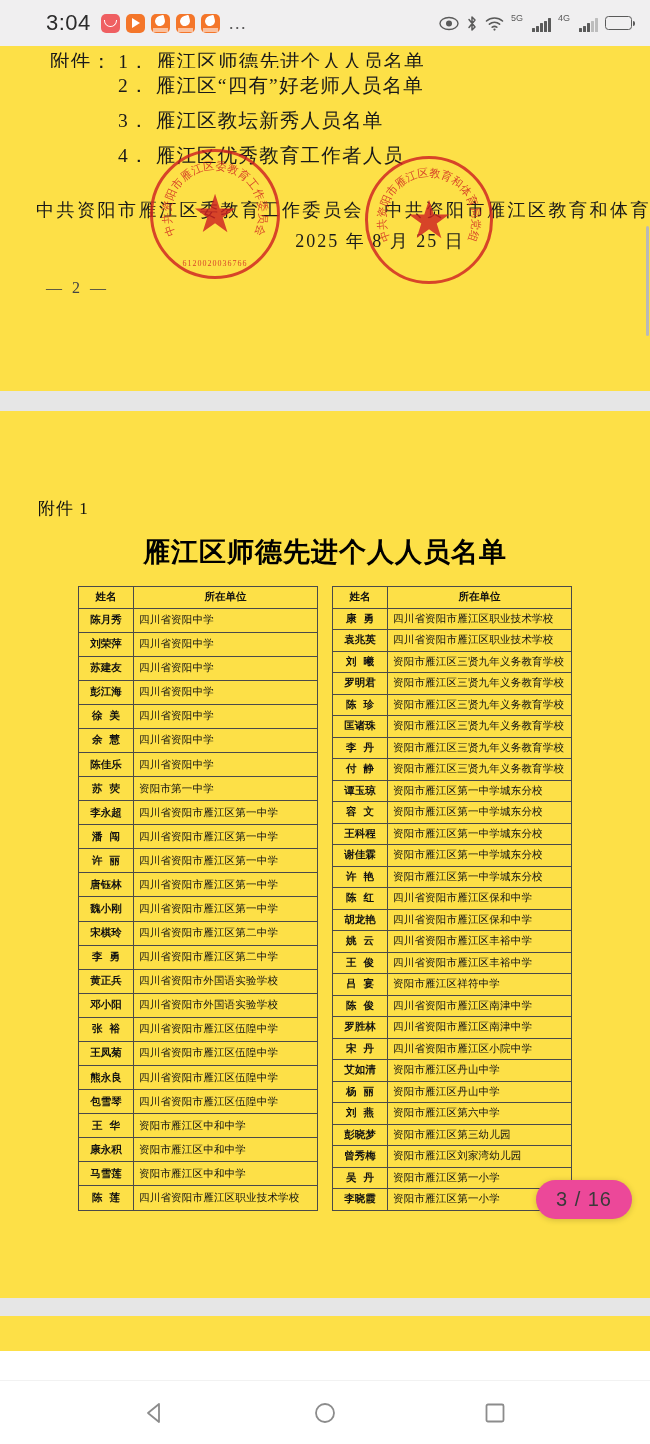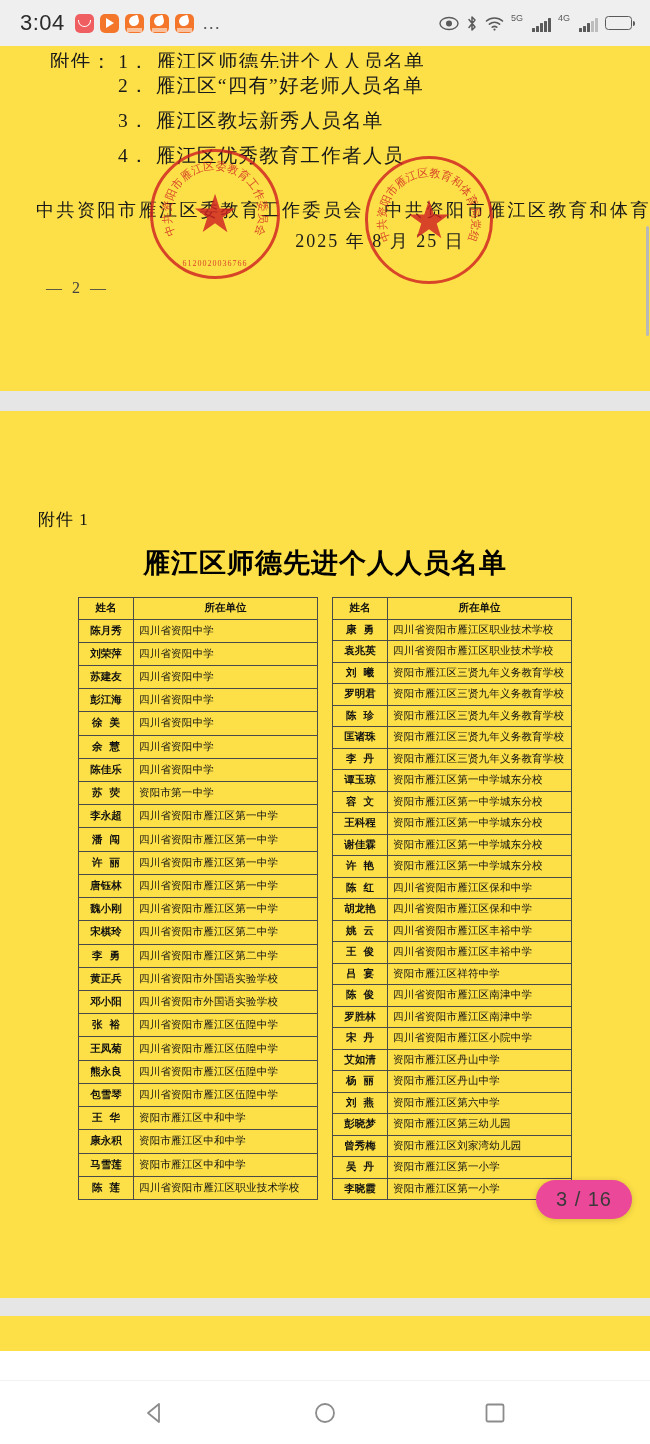--- a/index.html
+++ b/index.html
@@ -15,21 +15,21 @@
     position: relative;
   }
 
   
   .statusbar {
     height: 46px;
     background: #f0eff0;
     display: flex;
     align-items: center;
     justify-content: space-between;
-    padding: 0 18px 0 20px;
+    padding: 0 18px 0 46px;
     box-sizing: border-box;
     position: relative;
     z-index: 5;
   }
   .sb-left { display: flex; align-items: center; gap: 6px; }
   .sb-clock {
     font-family: "Liberation Sans", sans-serif;
     font-size: 22px;
     color: #2b2b2b;
     letter-spacing: 0.5px;
@@ -131,21 +131,21 @@
   .page {
     background: #fde047;
     position: relative;
     box-sizing: border-box;
   }
   .page-gap {
     height: 20px;
     background: #e6e6e6;
   }
   .page1 { height: 345px; padding: 0 36px; }
-  .page2 { height: 940px; padding: 11px 36px; }
+  .page2 { height: 940px; padding: 0 36px; }
 
   
   .attach-lines {
     padding-top: 2px;
     font-size: 19.5px;
     color: #1a1a1a;
     letter-spacing: 1.2px;
     line-height: 35px;
   }
   .attach-lines .ln { white-space: nowrap; }
@@ -604,20 +604,24 @@
             </tr>
             <tr>
               <td class="name">匡诸珠</td>
               <td class="unit">资阳市雁江区三贤九年义务教育学校</td>
             </tr>
             <tr>
               <td class="name sp">李丹</td>
               <td class="unit">资阳市雁江区三贤九年义务教育学校</td>
             </tr>
             <tr>
+              <td class="name sp">付静</td>
+              <td class="unit">资阳市雁江区三贤九年义务教育学校</td>
+            </tr>
+            <tr>
               <td class="name">谭玉琼</td>
               <td class="unit">资阳市雁江区第一中学城东分校</td>
             </tr>
             <tr>
               <td class="name sp">容文</td>
               <td class="unit">资阳市雁江区第一中学城东分校</td>
             </tr>
             <tr>
               <td class="name">王科程</td>
               <td class="unit">资阳市雁江区第一中学城东分校</td>

